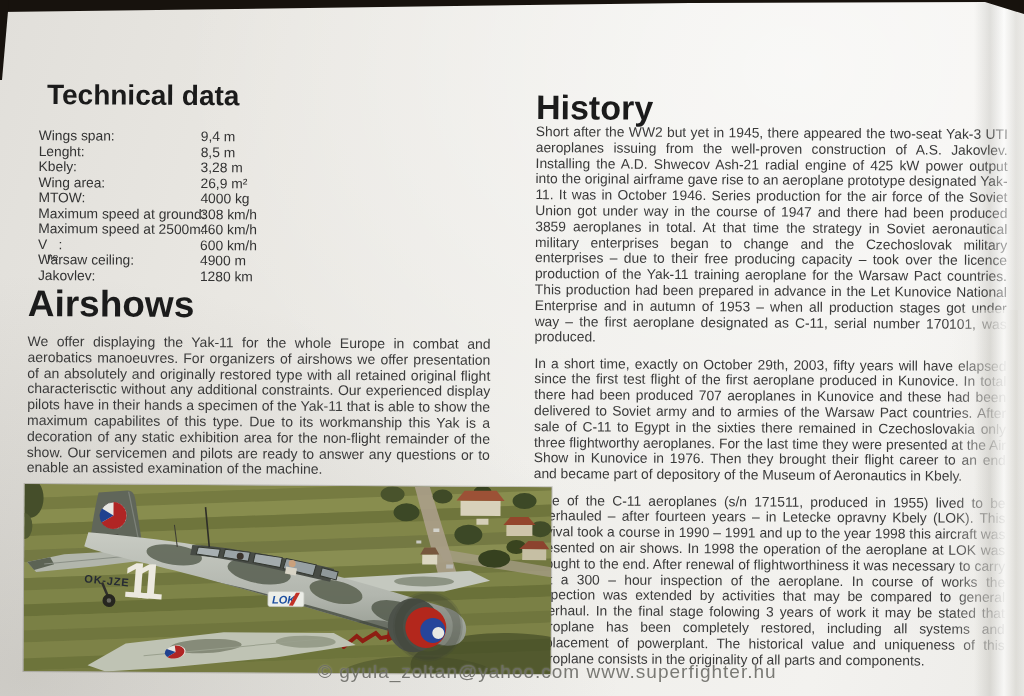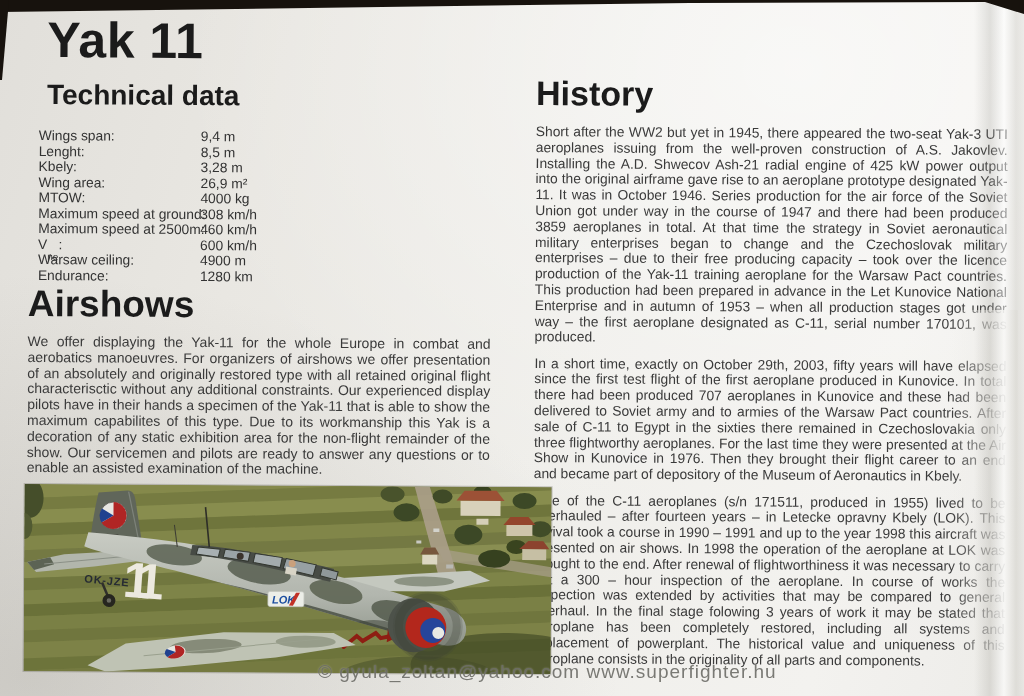--- a/index.html
+++ b/index.html
@@ -20,21 +20,21 @@
   .t-title{position:absolute;left:48px;top:18px;font-size:50px;font-weight:bold;letter-spacing:.5px;color:var(--heading-ink,#1b1b1b);margin:0;line-height:1}
   .t-tech{position:absolute;left:48px;top:84px;font-size:28px;font-weight:bold;color:var(--heading-ink,#1b1b1b);margin:0;line-height:1}
   .specs{position:absolute;left:40px;top:131px;width:330px;font-size:13.8px;color:#333}
   .spec-row{display:flex;height:15.5px;line-height:15.5px;white-space:nowrap}
   .spec-label{width:162px}
   .spec-label sub{font-size:10px;position:relative;top:8px}
   .spec-value{flex:1}
   .t-airshows{position:absolute;left:30px;top:288px;font-size:37px;font-weight:bold;color:var(--heading-ink,#1b1b1b);margin:0;line-height:1}
   .airshows-body{position:absolute;left:30px;top:337px;width:463px;margin:0;
     font-size:14px;line-height:15.8px;text-align:justify;color:#3a3a3a}
-  .t-history{position:absolute;left:537px;top:76px;font-size:34px;font-weight:bold;color:var(--heading-ink,#1b1b1b);margin:0;line-height:1}
+  .t-history{position:absolute;left:537px;top:90px;font-size:34px;font-weight:bold;color:var(--heading-ink,#1b1b1b);margin:0;line-height:1}
   .history-body{position:absolute;left:537px;top:124px;width:472px}
   .history-body p{margin:0 0 10.5px 0;font-size:13.8px;line-height:15.8px;text-align:justify;color:#3a3a3a}
   .photo{
     position:absolute;left:28px;top:487px;width:527px;height:187px;
     box-shadow:inset 0 0 14px rgba(0,0,0,.38), 0 0 0 1px rgba(70,70,60,.25);
     overflow:hidden;
   }
   .photo svg{display:block}
   svg text{font-family:"Liberation Sans",sans-serif}
   .watermark{
@@ -51,21 +51,20 @@
     clip-path:polygon(0 0,1024px 0,1024px 14px,985px 2px,690px 3px,0 12px)}
   .edge-left{position:absolute;left:0;top:0;width:10px;height:80px;background:#17120d;pointer-events:none;
     clip-path:polygon(0 0,9px 0,2px 80px,0 80px)}
 </style>
 </head>
 <body>
 
 <div class="page">
   <div class="content">
 
-    <h1 class="t-title">Yak 11</h1>
     <h2 class="t-tech">Technical data</h2>
 
     <div class="specs">
       <div class="spec-row">
         <span class="spec-label">Wings span:</span>
         <span class="spec-value">9,4 m</span>
       </div>
       <div class="spec-row">
         <span class="spec-label">Lenght:</span>
         <span class="spec-value">8,5 m</span>
@@ -92,21 +91,21 @@
       </div>
       <div class="spec-row">
         <span class="spec-label"><span>V</span><sub>ne</sub><span>:</span></span>
         <span class="spec-value">600 km/h</span>
       </div>
       <div class="spec-row">
         <span class="spec-label">Warsaw ceiling:</span>
         <span class="spec-value">4900 m</span>
       </div>
       <div class="spec-row">
-        <span class="spec-label">Endurance:</span>
+        <span class="spec-label">Jakovlev:</span>
         <span class="spec-value">1280 km</span>
       </div>
     </div>
 
     <h2 class="t-airshows">Airshows</h2>
     <p class="airshows-body">We offer displaying the Yak-11 for the whole Europe in combat and aerobatics manoeuvres. For organizers of airshows we offer presentation of an absolutely and originally restored type with all retained original flight characterisctic without any additional constraints. Our experienced display pilots have in their hands a specimen of the Yak-11 that is able to show the maximum capabilites of this type. Due to its workmanship this Yak is a decoration of any static exhibition area for the non-flight remainder of the show. Our servicemen and pilots are ready to answer any questions or to enable an assisted examination of the machine.</p>
 
     <h2 class="t-history">History</h2>
     <div class="history-body">
       <p>Short after the WW2 but yet in 1945, there appeared the two-seat Yak-3 UTI aeroplanes issuing from the well-proven construction of A.S. Jakovlev. Installing the A.D. Shwecov Ash-21 radial engine of 425 kW power output into the original airframe gave rise to an aeroplane prototype designated Yak-11. It was in October 1946. Series production for the air force of the Soviet Union got under way in the course of 1947 and there had been produced 3859 aeroplanes in total. At that time the strategy in Soviet aeronautical military enterprises began to change and the Czechoslovak military enterprises – due to their free producing capacity – took over the licence production of the Yak-11 training aeroplane for the Warsaw Pact countries. This production had been prepared in advance in the Let Kunovice National Enterprise and in autumn of 1953 – when all production stages got under way – the first aeroplane designated as C-11, serial number 170101, was produced.</p>

